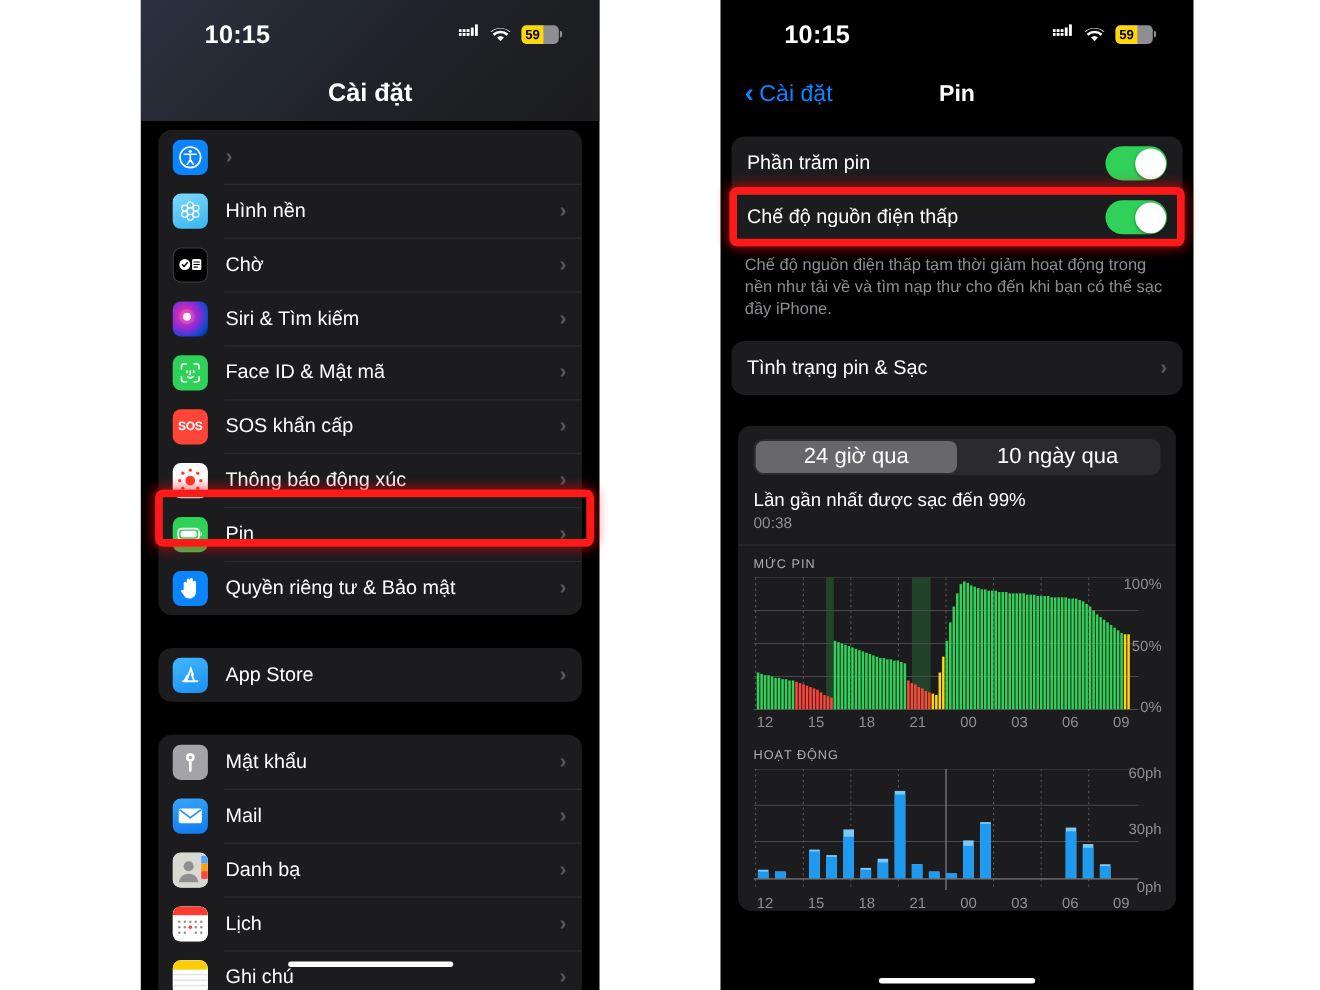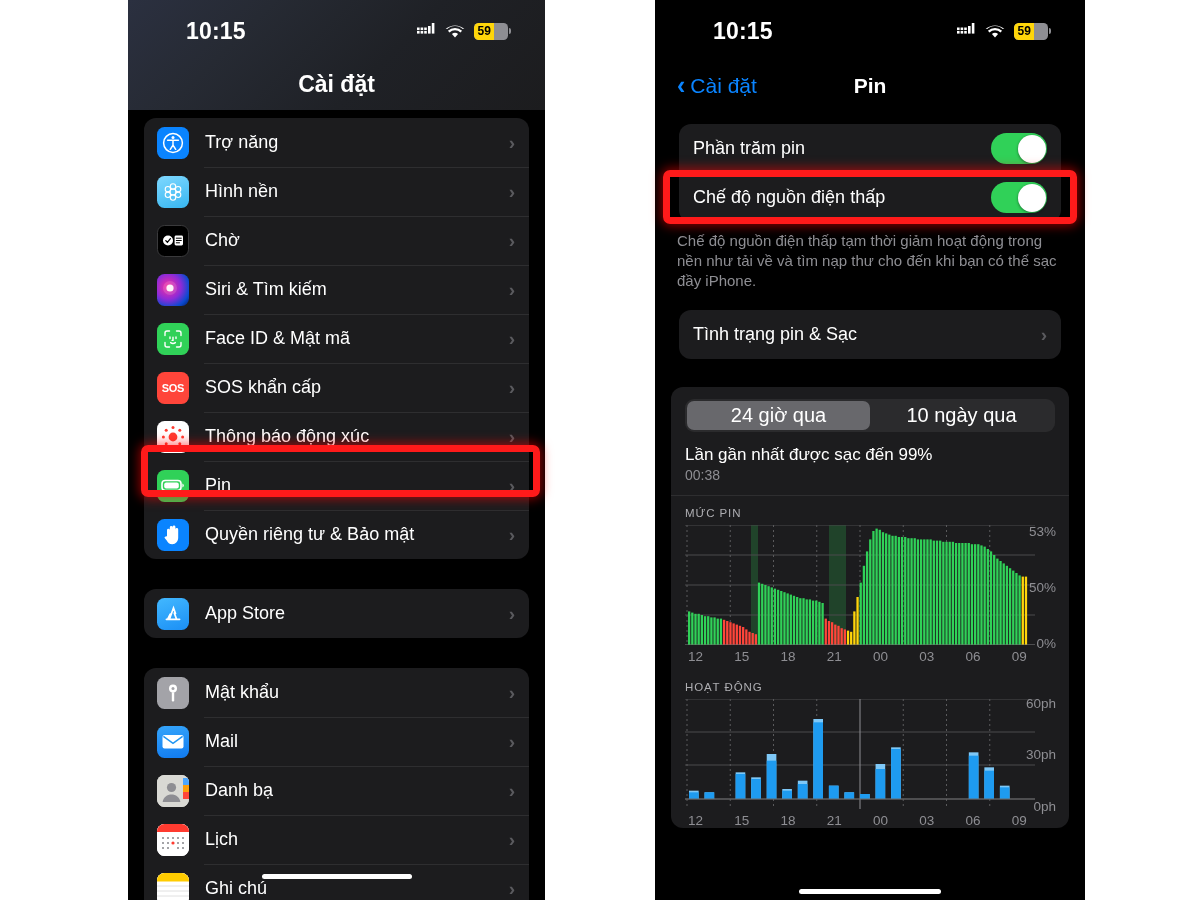--- a/index.html
+++ b/index.html
@@ -72,21 +72,21 @@
   .ic-notes  { background:#fff; }
 
   
   .nav-r { position:relative; height:48px; padding:0 22px; display:flex;
            align-items:center; z-index:3; }
   .back { display:flex; align-items:center; gap:5px; color:#0a84ff; font-size:21px; }
   .back .bchev { font-size:25px; font-weight:600; line-height:1; margin-top:-2px;}
   .nav-r .ttl { position:absolute; left:0; right:0; text-align:center; color:#fff;
                 font-size:21px; font-weight:600; pointer-events:none; }
 
-  .r-group { background:#1c1c1e; border-radius:12px; margin:0 24px; overflow:hidden; }
+  .r-group { background:#1c1c1e; border-radius:12px; margin:0 10px; overflow:hidden; }
   .trow { display:flex; align-items:center; height:49px; padding:0 14px; position:relative; }
   .trow + .trow::before { content:""; position:absolute; left:14px; right:0; top:0;
                           height:1px; background:#2e2e30; }
   .trow .tl { color:#fff; font-size:18px; flex:1; }
   .sw { width:56px; height:31px; border-radius:16px; background:#30d158; position:relative;
         flex:0 0 56px; }
   .sw .knob { position:absolute; top:1.5px; right:1.5px; width:28px; height:28px;
               border-radius:50%; background:#fff; box-shadow:0 1px 3px rgba(0,0,0,.45); }
 
   .foot { color:#8e8e93; font-size:15px; line-height:1.33; padding:9px 22px 0 22px; }
@@ -162,21 +162,20 @@
 
       <div class="group">
         <div class="row">
           <span class="ic ic-access">
             <svg width="22" height="22" viewBox="0 0 22 22">
                 <circle cx="11" cy="11" r="9.4" fill="none" stroke="#fff" stroke-width="1.5"></circle>
                 <circle cx="11" cy="5.6" r="1.5" fill="#fff"></circle>
                 <path d="M5.6 8.2h10.8M11 8.8v4.4M11 13.2 8.3 17.3M11 13.2l2.7 4.1" stroke="#fff" stroke-width="1.5" stroke-linecap="round" fill="none"></path>
               </svg>
           </span>
-          <span class="row-label">Trợ năng</span>
           <span class="chev">›</span>
         </div>
 
         <div class="row">
           <span class="ic ic-wall">
             <svg width="22" height="22" viewBox="0 0 22 22">
               <g fill="none" stroke="#fff" stroke-width="1.1">
                 <circle cx="11" cy="11" r="3"></circle>
                 <circle cx="11" cy="5.4" r="2.7"></circle>
                   <circle cx="11" cy="16.6" r="2.7"></circle>
@@ -571,21 +570,21 @@
             <rect x="317.57943925233644" y="38.39999999999999" width="2.2878504672897195" height="81.60000000000001" fill="#30d158"></rect>
             <rect x="320.75700934579436" y="40.8" width="2.2878504672897195" height="79.2" fill="#30d158"></rect>
             <rect x="323.93457943925233" y="43.2" width="2.2878504672897195" height="76.8" fill="#30d158"></rect>
             <rect x="327.11214953271025" y="45.599999999999994" width="2.2878504672897195" height="74.4" fill="#30d158"></rect>
             <rect x="330.2897196261682" y="48" width="2.2878504672897195" height="72" fill="#30d158"></rect>
             <rect x="333.46728971962614" y="50.400000000000006" width="2.2878504672897195" height="69.6" fill="#30d158"></rect>
             <rect x="336.6448598130841" y="51.60000000000001" width="2.2878504672897195" height="68.39999999999999" fill="#ffd60a"></rect>
             <rect x="339.822429906542" y="51.60000000000001" width="2.2878504672897195" height="68.39999999999999" fill="#ffd60a"></rect>
             <line x1="0" y1="120" x2="350" y2="120" stroke="#6a6a6c" stroke-width="1"></line>
           </svg>
-        <div class="ylab" style="top:6px">53%</div>
+        <div class="ylab" style="top:6px">100%</div>
         <div class="ylab" style="top:62px">50%</div>
         <div class="ylab" style="top:118px">0%</div>
       </div>
       <div class="xaxis" id="xaxis-batt">
           <span style="width: 12.5%; padding-left: 3px;">12</span>
           <span style="width: 12.5%; padding-left: 3px;">15</span>
           <span style="width: 12.5%; padding-left: 3px;">18</span>
           <span style="width: 12.5%; padding-left: 3px;">21</span>
           <span style="width: 12.5%; padding-left: 3px;">00</span>
           <span style="width: 12.5%; padding-left: 3px;">03</span>

